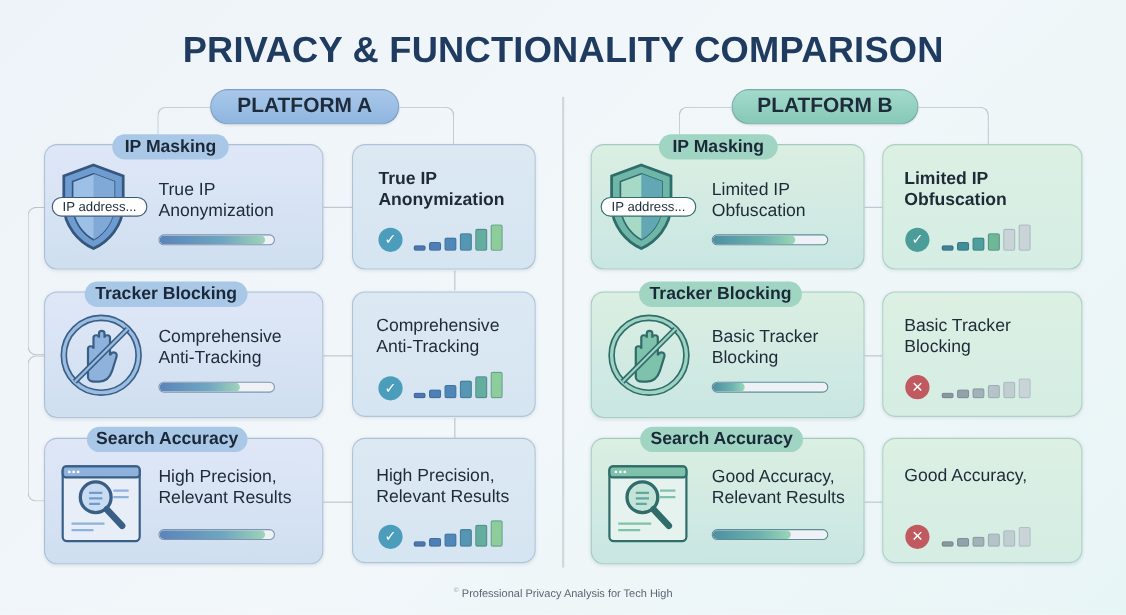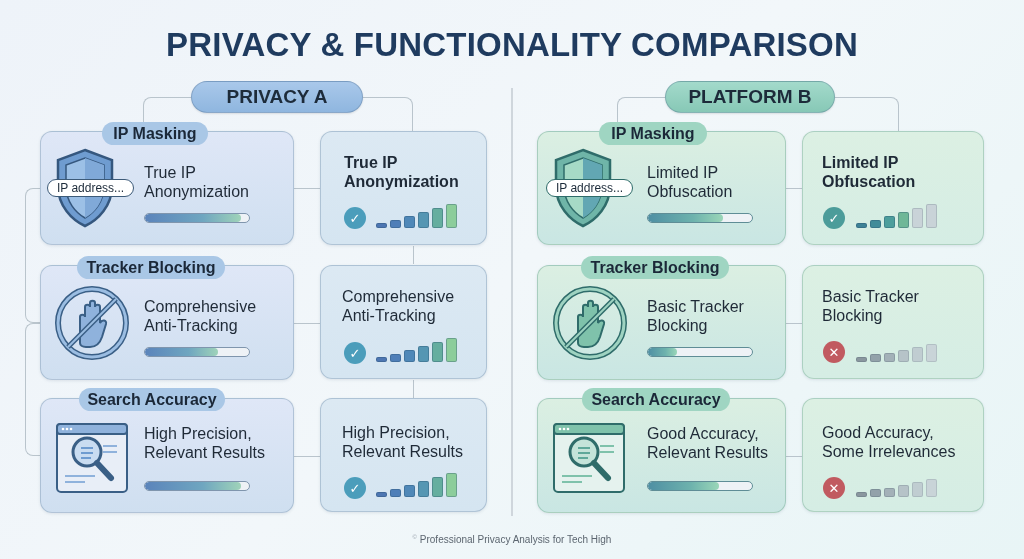--- a/index.html
+++ b/index.html
@@ -103,21 +103,21 @@
 <div class="connector" style="left:294px;top:456px;width:26px;height:0;border-width:1.5px 0 0 0;"></div>
 <div class="connector" style="left:413px;top:246px;width:0;height:18px;border-width:0 0 0 1.5px;"></div>
 <div class="connector" style="left:413px;top:380px;width:0;height:18px;border-width:0 0 0 1.5px;"></div>
 
 <div class="connector" style="left:617px;top:97px;width:48px;height:34px;border-right:none;border-bottom:none;border-radius:8px 0 0 0;"></div>
 <div class="connector" style="left:835px;top:97px;width:64px;height:34px;border-left:none;border-bottom:none;border-radius:0 8px 0 0;"></div>
 <div class="connector" style="left:786px;top:188px;width:16px;height:0;border-width:1.5px 0 0 0;"></div>
 <div class="connector" style="left:786px;top:323px;width:16px;height:0;border-width:1.5px 0 0 0;"></div>
 <div class="connector" style="left:786px;top:456px;width:16px;height:0;border-width:1.5px 0 0 0;"></div>
 
-<div class="platform-pill pill-a">PRIVACY A</div>
+<div class="platform-pill pill-a">PLATFORM A</div>
 <div class="platform-pill pill-b">PLATFORM B</div>
 
 <div class="card a-main" style="left:40px;top:131px;width:254px;height:114px;"></div>
 <div class="label-pill lp-a" style="left:102px;top:122px;width:106px;">IP Masking</div>
 <svg class="icon" style="left:50px;top:146px;" width="70" height="84" viewBox="0 0 70 84">
   <path d="M35 4 L62 14 L62 40 C62 60 48 74 35 80 C22 74 8 60 8 40 L8 14 Z" fill="#6f9cd0" stroke="#35577e" stroke-width="2.5"></path>
   <path d="M35 12 L54 19 L54 40 C54 56 44 67 35 72 C26 67 16 56 16 40 L16 19 Z" fill="#9cc0e6" stroke="#35577e" stroke-width="1.5"></path>
   <path d="M35 12 L54 19 L54 40 C54 56 44 67 35 72 Z" fill="#80a9d8"></path>
 </svg>
 <div class="ip-chip" style="left:47px;top:179px;width:87px;">IP address...</div>
@@ -302,21 +302,20 @@
   <div>Good Accuracy,</div>
   <div>Relevant Results</div>
 </div>
 <div class="progress" style="left:647px;top:481px;border-color:#5f8d96;">
     <div class="fill fill-b" style="width:68%"></div>
   </div>
 
 <div class="card b-side" style="left:802px;top:398px;width:182px;height:114px;"></div>
 <div class="side-text" style="left:822px;top:423px;">
   <div>Good Accuracy,</div>
-  <div>Some Irrelevances</div>
 </div>
 <div class="status-icon bad" style="left:823px;top:477px;">✕</div>
 <div class="bars" style="left:856px;top:471px;">
   <div class="bar" style="height:5px;background:#8a979f;border-color:rgba(90,110,120,0.35)"></div>
   <div class="bar" style="height:8px;background:#93a2aa;border-color:rgba(90,110,120,0.35)"></div>
   <div class="bar" style="height:9px;background:#a3b1b8;border-color:rgba(90,110,120,0.3)"></div>
   <div class="bar" style="height:12px;background:#b6c3c8;border-color:rgba(90,110,120,0.25)"></div>
   <div class="bar" style="height:15px;background:#c0cdd1;border-color:rgba(90,110,120,0.2)"></div>
   <div class="bar" style="height:18px;background:#c9d4d8;border-color:rgba(90,110,120,0.2)"></div>
 </div>

